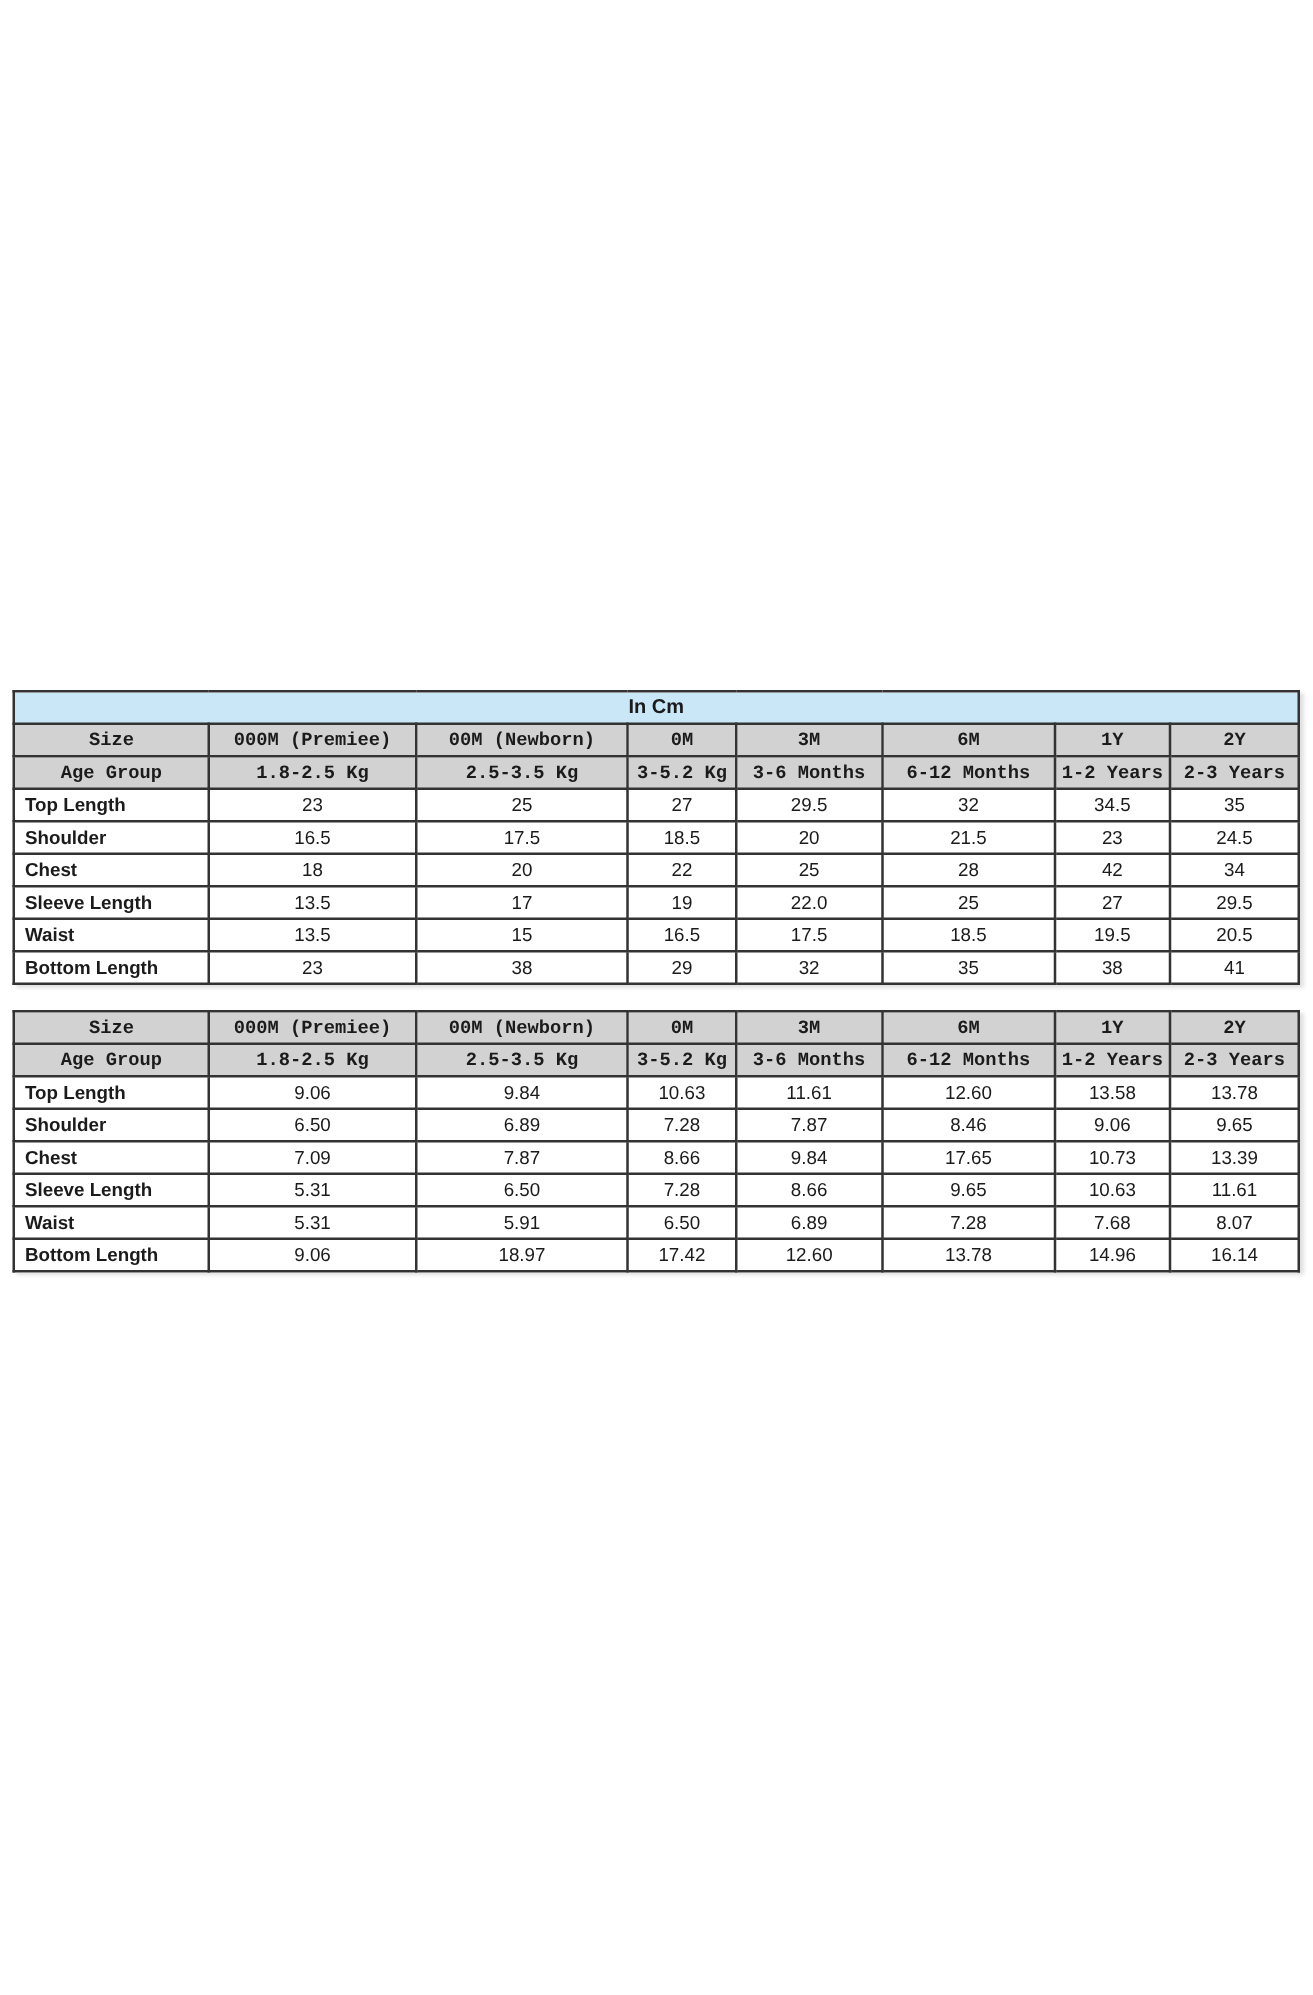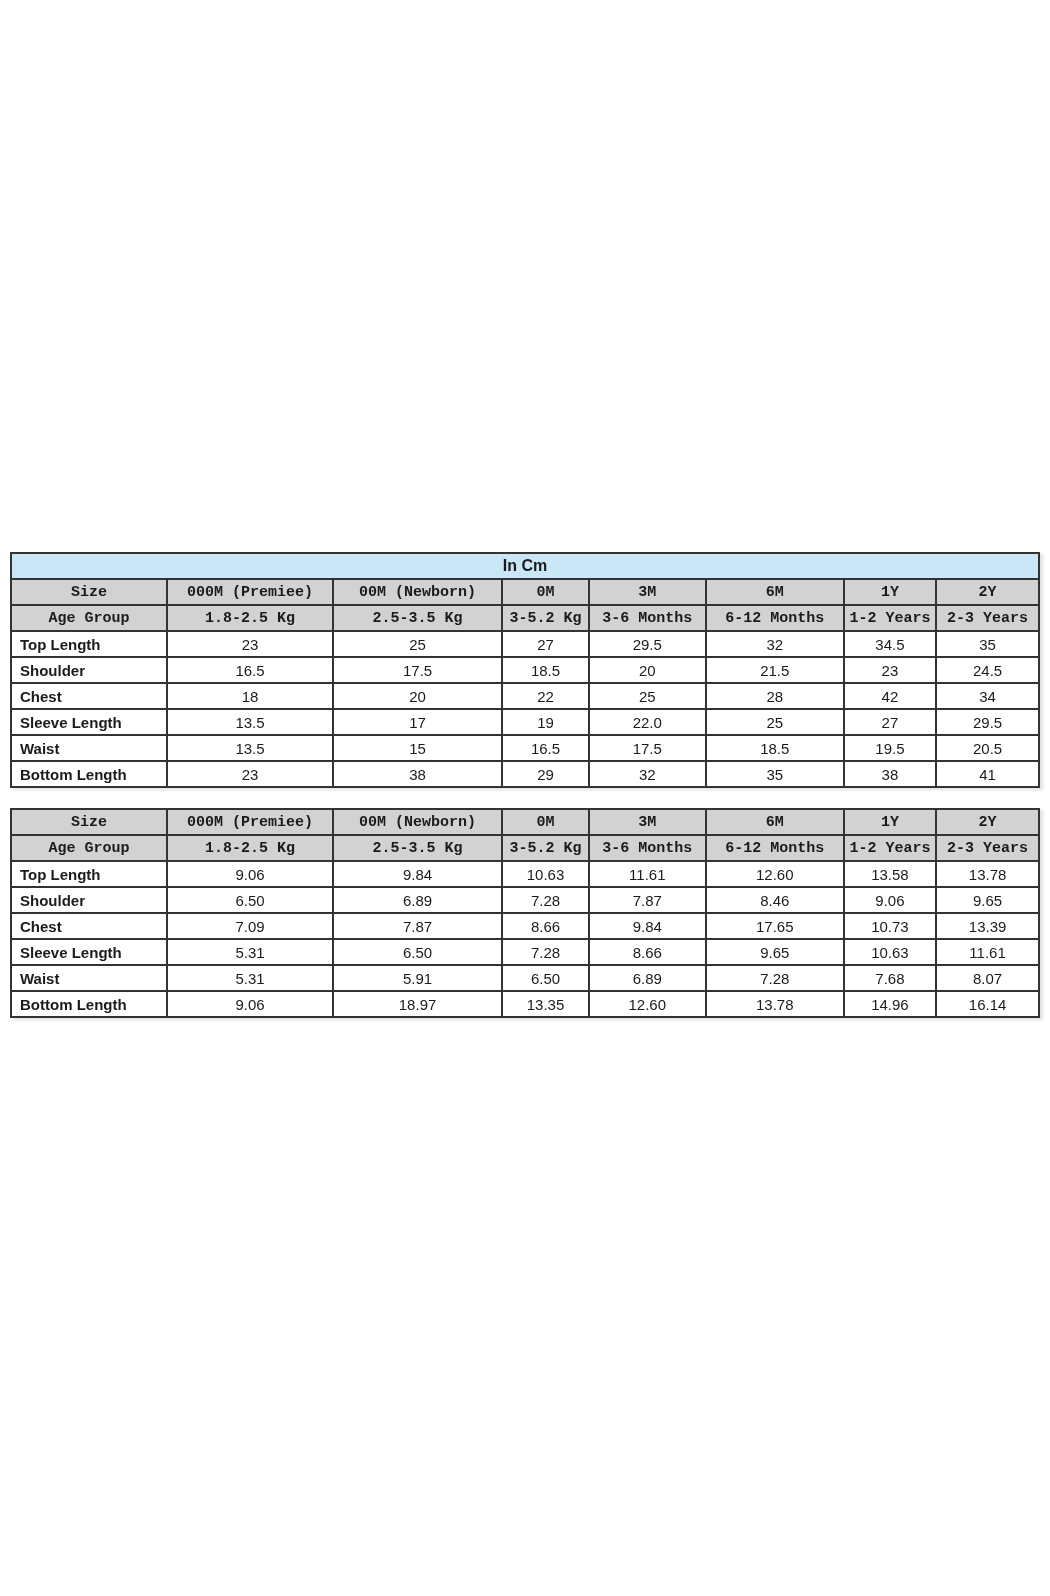--- a/index.html
+++ b/index.html
@@ -253,21 +253,21 @@
         <td class="val">6.50</td>
         <td class="val">6.89</td>
         <td class="val">7.28</td>
         <td class="val">7.68</td>
         <td class="val">8.07</td>
       </tr>
       <tr>
         <th class="rowlbl">Bottom Length</th>
         <td class="val">9.06</td>
         <td class="val">18.97</td>
-        <td class="val">13.35</td>
+        <td class="val">17.42</td>
         <td class="val">12.60</td>
         <td class="val">13.78</td>
         <td class="val">14.96</td>
         <td class="val">16.14</td>
       </tr>
     </tbody>
   </table>
 </div>
 
 </body></html>

